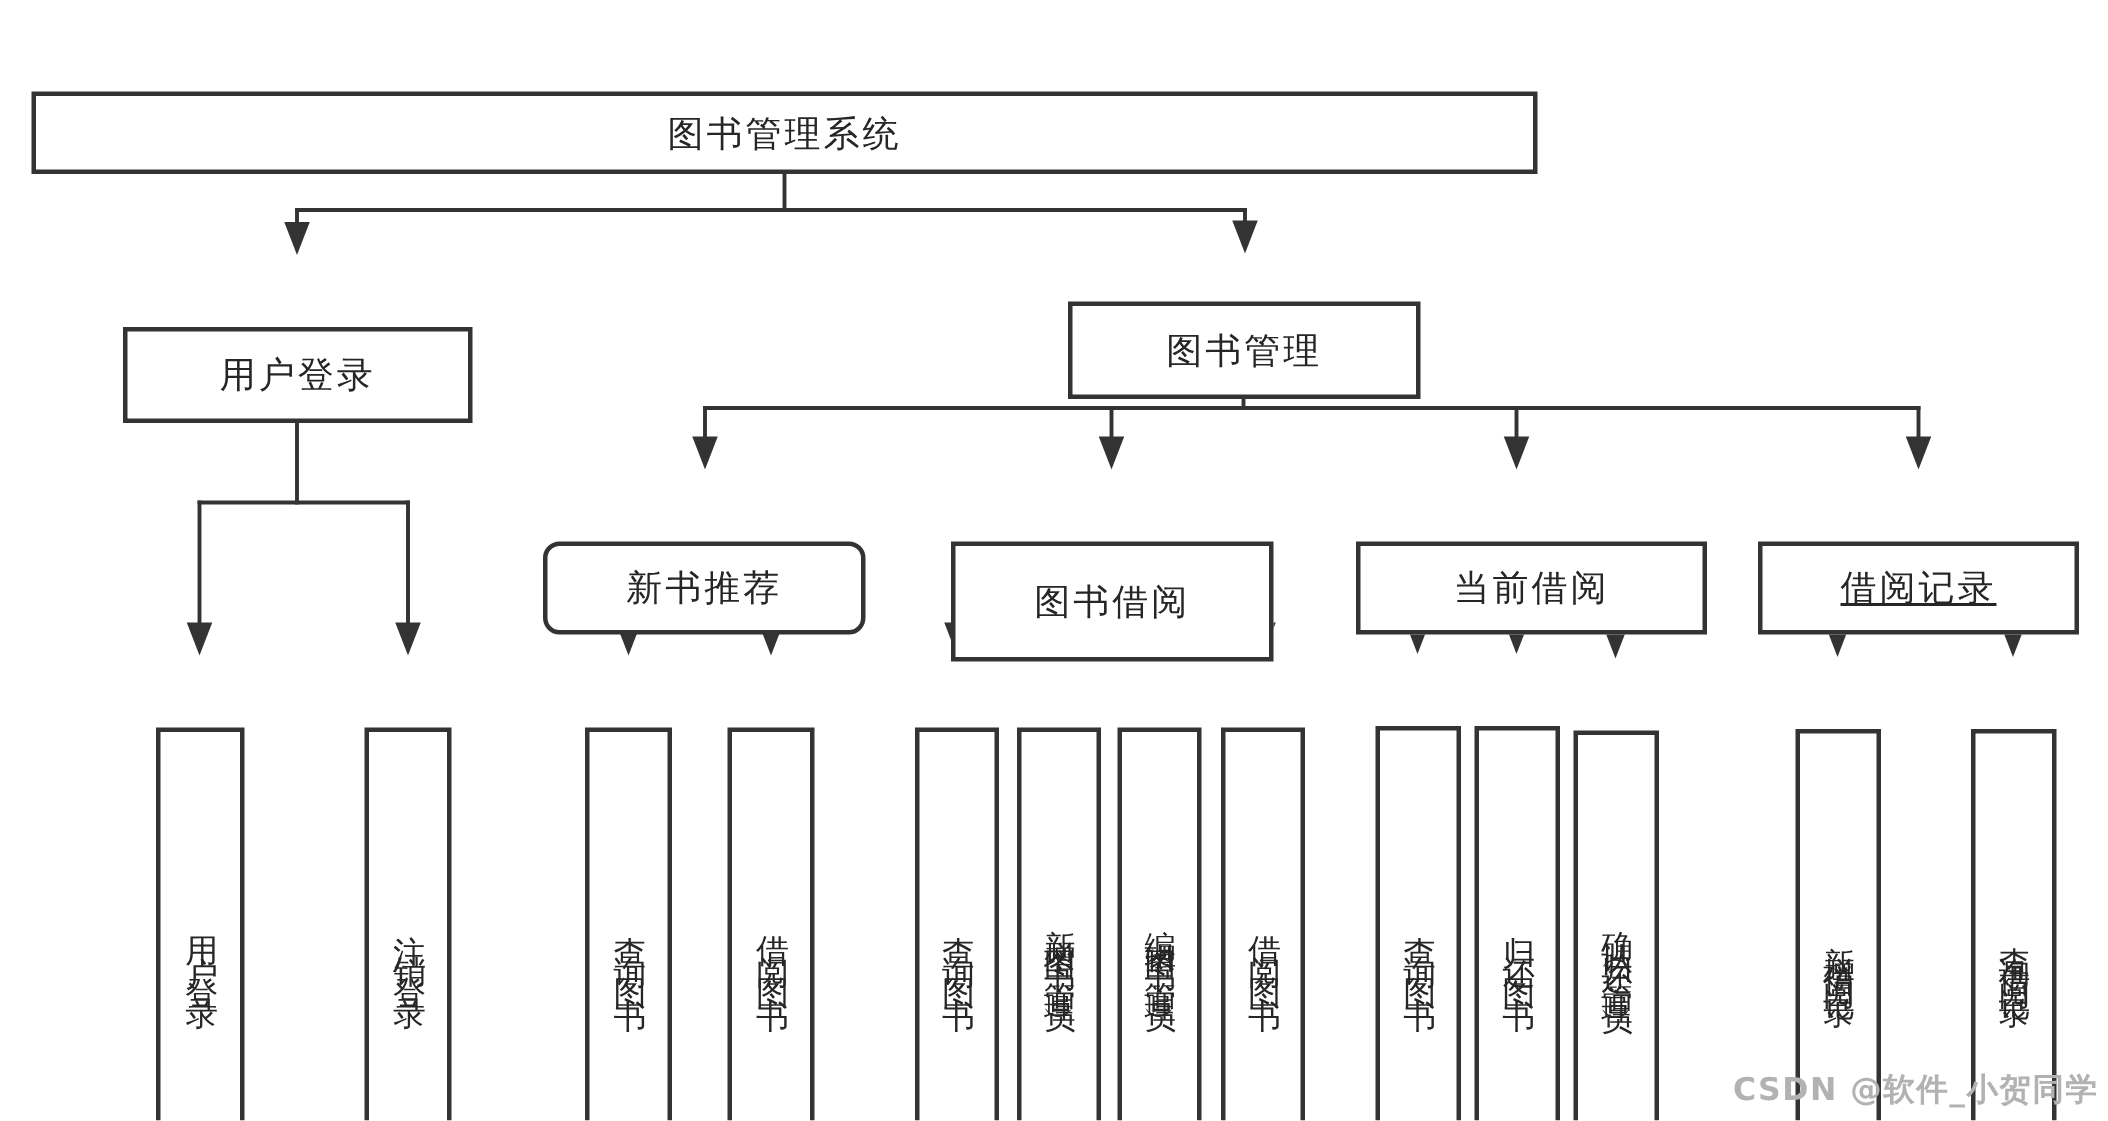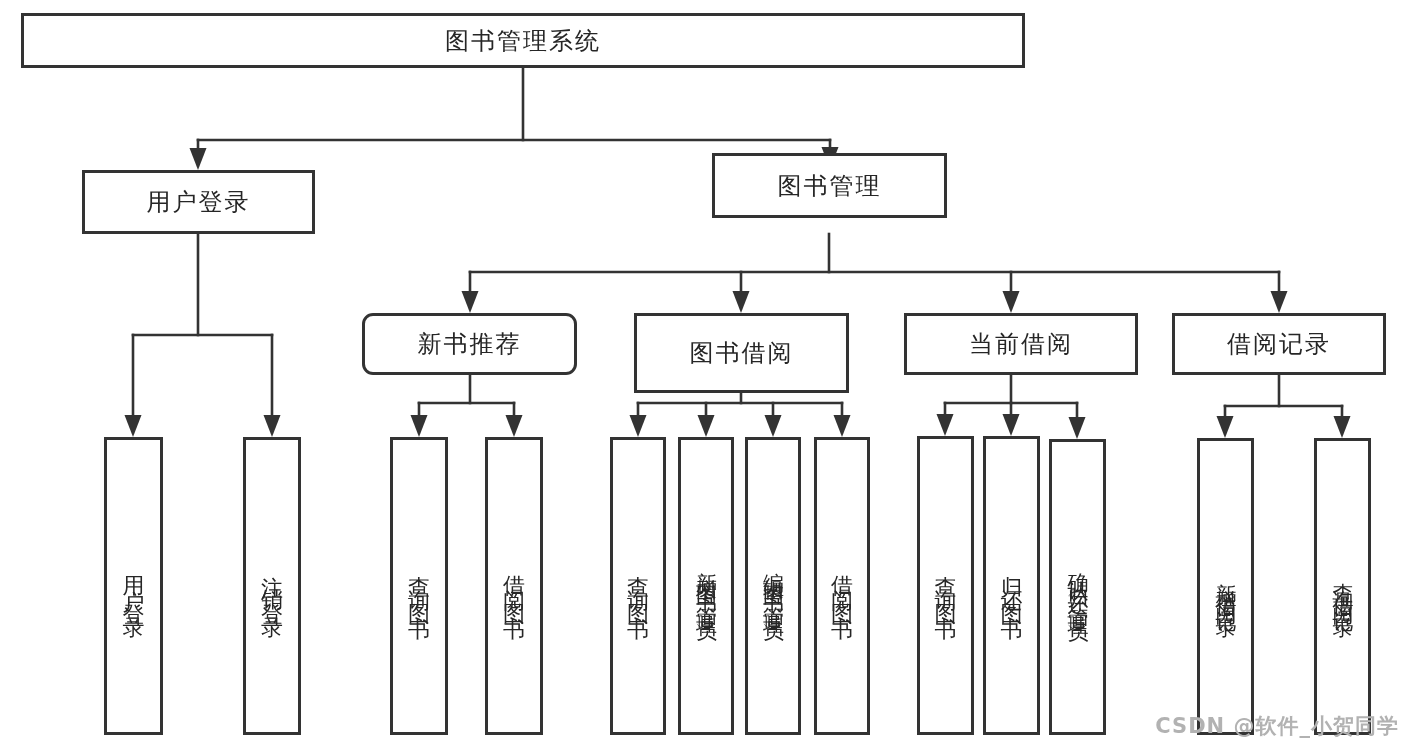--- a/index.html
+++ b/index.html
@@ -20,20 +20,21 @@
   svg.connectors{position:absolute;left:0;top:0;width:1405px;height:747px;}
   svg.connectors line{stroke:var(--line);stroke-width:2.6;stroke-linecap:square;}
   svg.connectors polygon{fill:var(--line);}
   .node{
     position:absolute;
     box-sizing:border-box;
     border:3px solid var(--border);
     background:var(--fill);
     display:flex;align-items:center;justify-content:center;
     color:var(--text);
+    margin-top:48px;
   }
   .hnode span{
     font-size:24px;
     letter-spacing:2px;
     white-space:nowrap;
   }
   .vnode span{
     writing-mode:vertical-rl;
     text-orientation:mixed;
     font-size:22px;
@@ -139,21 +140,21 @@
       </div>
       <div class="node hnode" style="left: 362px; top: 313px; width: 215px; height: 62px; border-radius: 11px;">
         <span>新书推荐</span>
       </div>
       <div class="node hnode" style="left: 634px; top: 313px; width: 215px; height: 80px;">
         <span>图书借阅</span>
       </div>
       <div class="node hnode" style="left: 904px; top: 313px; width: 234px; height: 62px;">
         <span>当前借阅</span>
       </div>
-      <div class="node hnode" style="left: 1172px; top: 313px; width: 214px; height: 62px;">
+      <div class="node hnode" style="left: 1172px; top: 313px; width: 214px; height: 62px; text-decoration: underline;">
         <span>借阅记录</span>
       </div>
       <div class="node vnode" style="left: 104px; top: 437px; width: 59px; height: 298px;">
         <span>用户登录</span>
       </div>
       <div class="node vnode" style="left: 243px; top: 437px; width: 58px; height: 298px;">
         <span>注销登录</span>
       </div>
       <div class="node vnode" style="left: 390px; top: 437px; width: 58px; height: 298px;">
         <span>查询图书</span>

